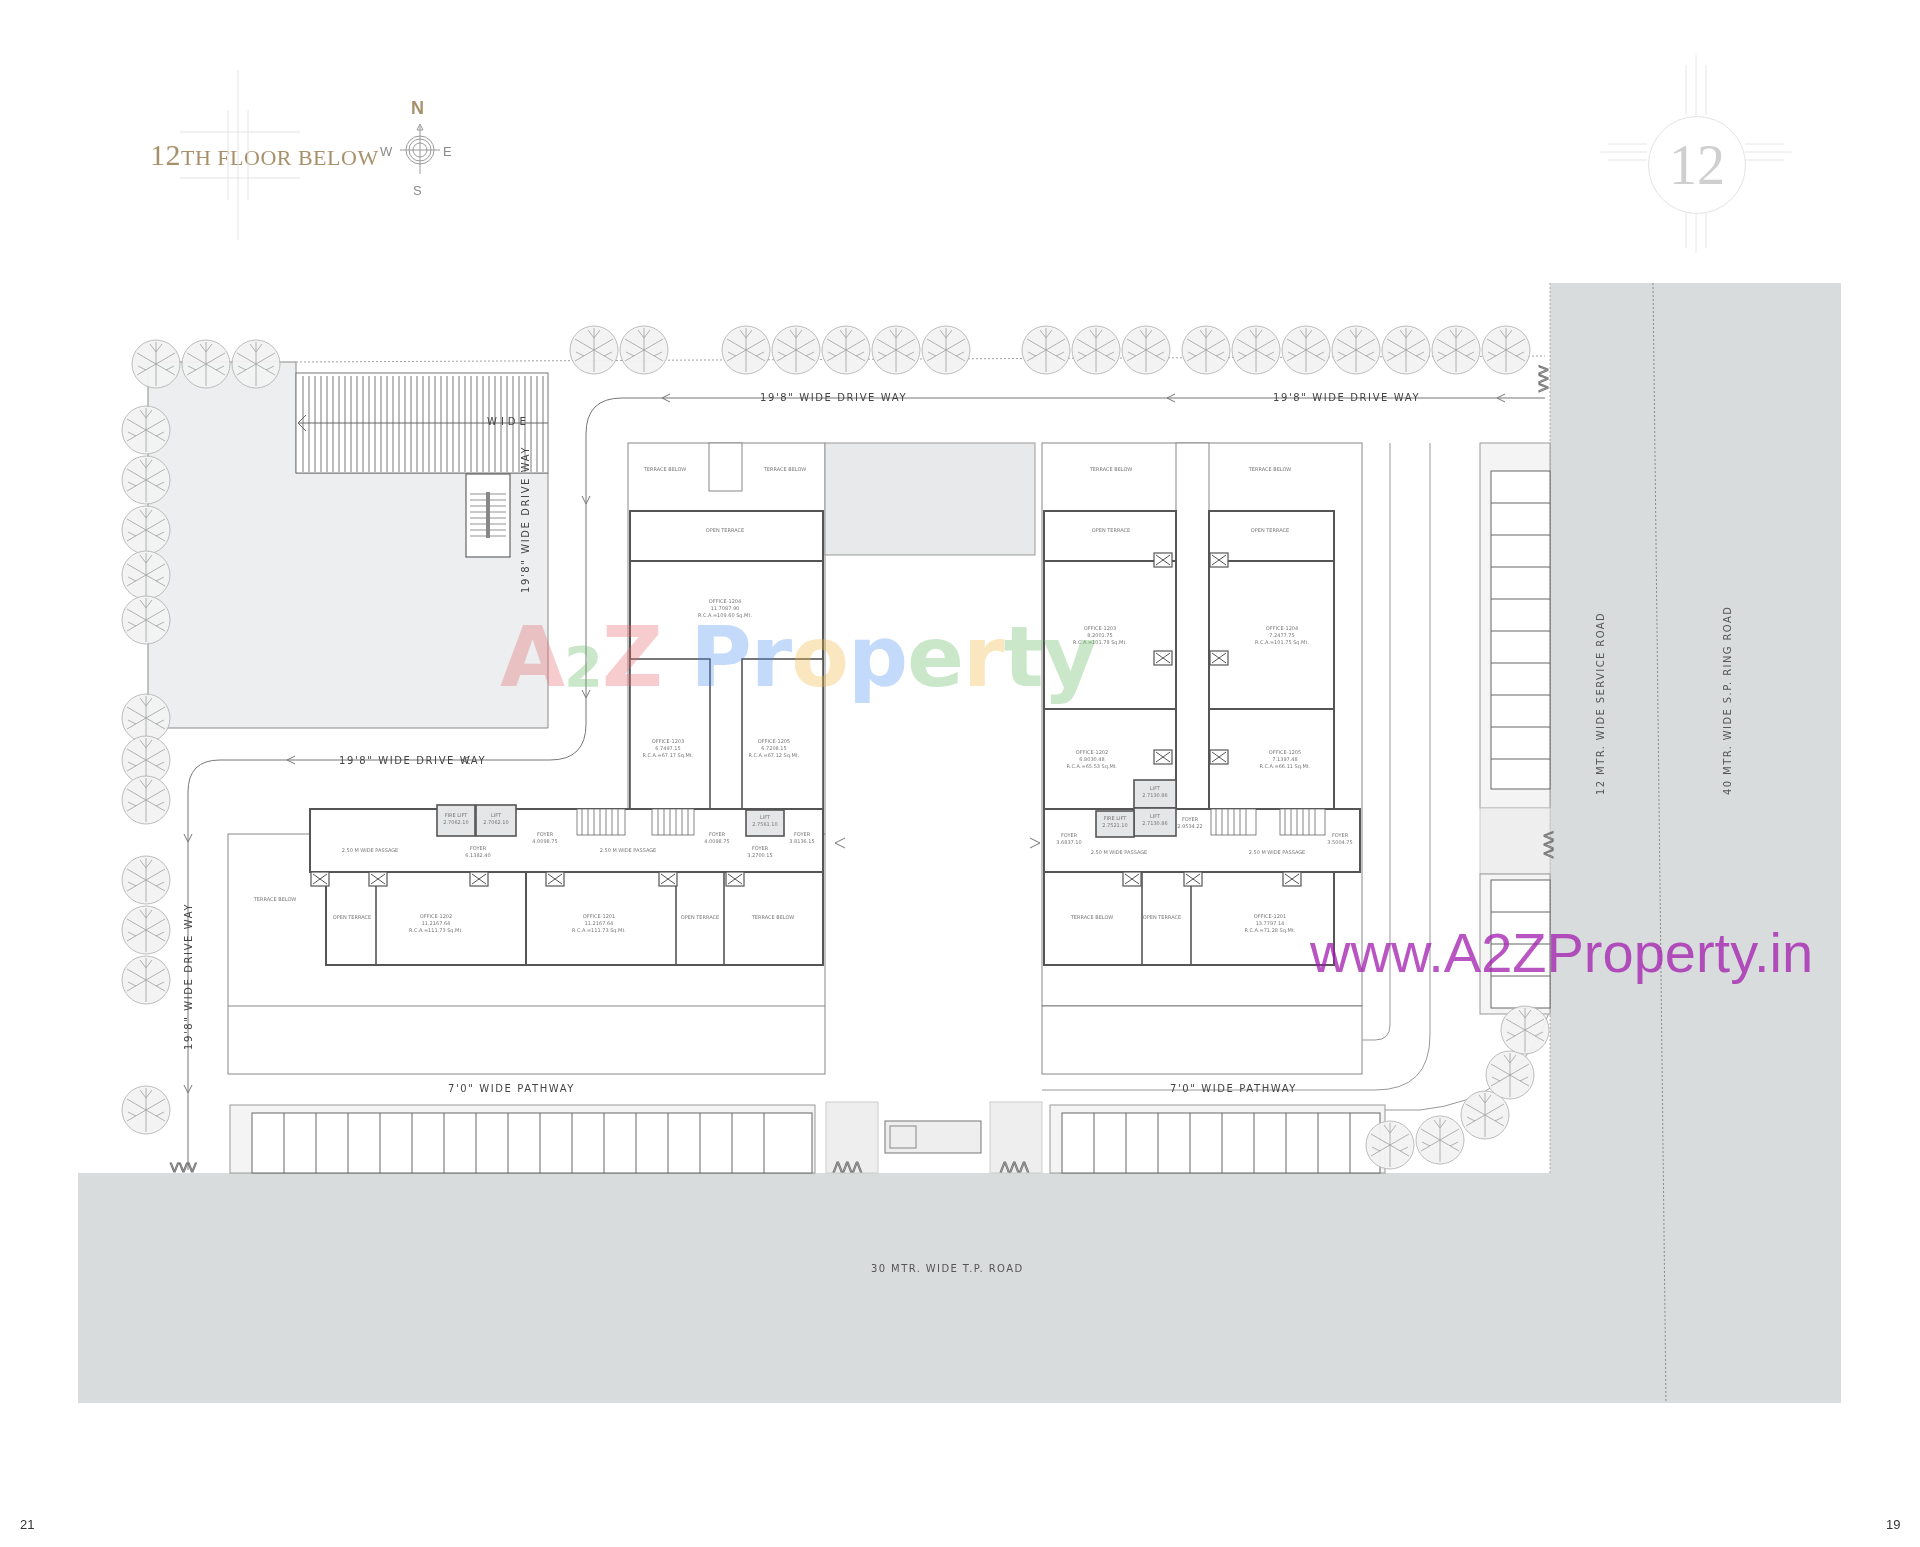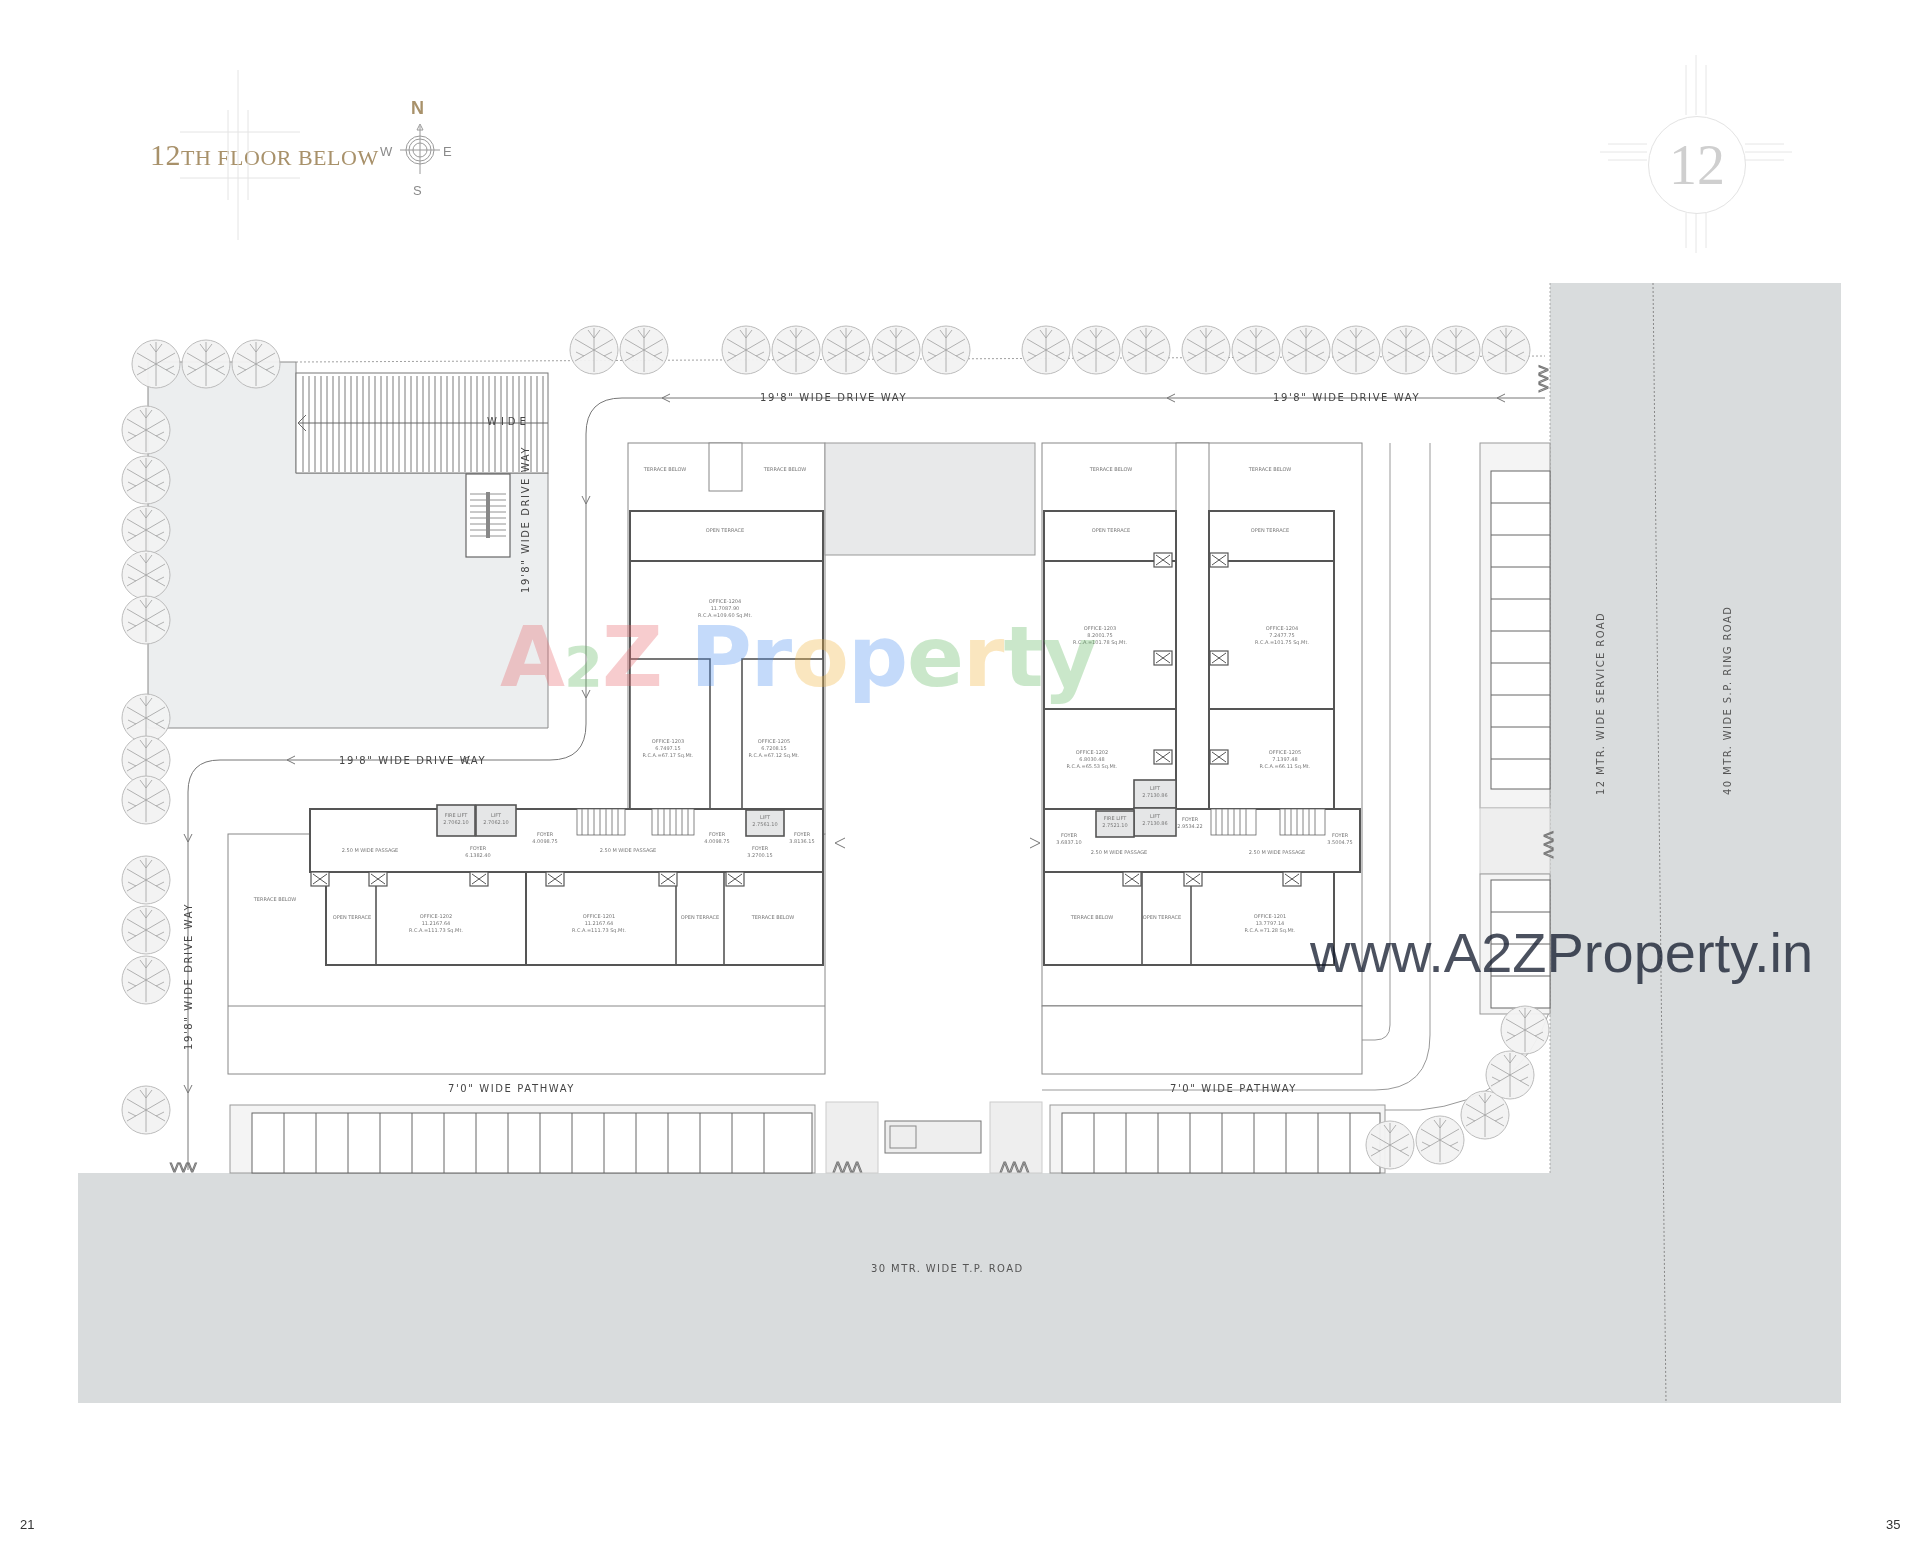--- a/index.html
+++ b/index.html
@@ -8,21 +8,21 @@
   .title{left:150px;top:138px;font-family:"Liberation Serif",serif;color:#a8916a;font-size:22px;letter-spacing:0.5px;white-space:nowrap;}
   .title .big{font-size:30px;}
   .compass-letter{font-family:"Liberation Sans",sans-serif;font-size:13px;color:#8a8a8a;}
   .compass-n{font-family:"Liberation Sans",sans-serif;font-size:18px;font-weight:bold;color:#a8916a;}
   .pagebadge{left:1648px;top:116px;width:96px;height:96px;border:1px solid #e3e3e3;border-radius:50%;display:flex;align-items:center;justify-content:center;font-family:"Liberation Serif",serif;font-size:56px;color:#cfcfcf;}
   .page-num{font-size:13px;color:#333;}
   .lbl{font-family:"DejaVu Sans",sans-serif;font-size:10px;letter-spacing:1.6px;color:#444;white-space:nowrap;}
   .road-lbl{font-family:"DejaVu Sans",sans-serif;font-size:10px;letter-spacing:1.4px;color:#555;white-space:nowrap;}
   .room{font-family:"DejaVu Sans",sans-serif;font-size:5px;color:#777;white-space:nowrap;text-align:center;line-height:7px;}
   .wm1{left:500px;top:608px;font-family:"DejaVu Sans",sans-serif;font-weight:bold;font-size:84px;letter-spacing:-1px;white-space:nowrap;opacity:.32;}
-  .wm2{left:1310px;top:920px;font-family:"Liberation Sans",sans-serif;font-size:56px;color:#0f172a;opacity:.75;white-space:nowrap;}
+  .wm2{left:1310px;top:920px;font-family:"Liberation Sans",sans-serif;font-size:56px;color:#a21caf;opacity:.75;white-space:nowrap;}
 </style>
 </head>
 <body>
 
 <div class="abs title">
   <span class="big">12</span><span>TH FLOOR BELOW</span>
 </div>
 
 <svg class="abs" style="left:0;top:0" width="1920" height="1547">
 
@@ -484,13 +484,13 @@
       <div>R.C.A.=71.28 Sq.Mt.</div>
     </div>
 </div>
 
 <div class="abs wm1">
   <span style="color:#e8646a">A</span><span style="color:#5cb85c;font-size:56px">2</span><span style="color:#e8646a">Z</span>&nbsp;<span style="color:#4a8ef0">P</span><span style="color:#4a8ef0">r</span><span style="color:#f2b43a">o</span><span style="color:#4a8ef0">p</span><span style="color:#5cb85c">e</span><span style="color:#f2b43a">r</span><span style="color:#5cb85c">t</span><span style="color:#5cb85c">y</span>
 </div>
 <div class="abs wm2">www.A2ZProperty.in</div>
 
 <span class="abs page-num" style="left:20px;top:1517px">21</span>
-<span class="abs page-num" style="left:1886px;top:1517px">35</span>
+<span class="abs page-num" style="left:1886px;top:1517px">19</span>
 
 </body></html>

